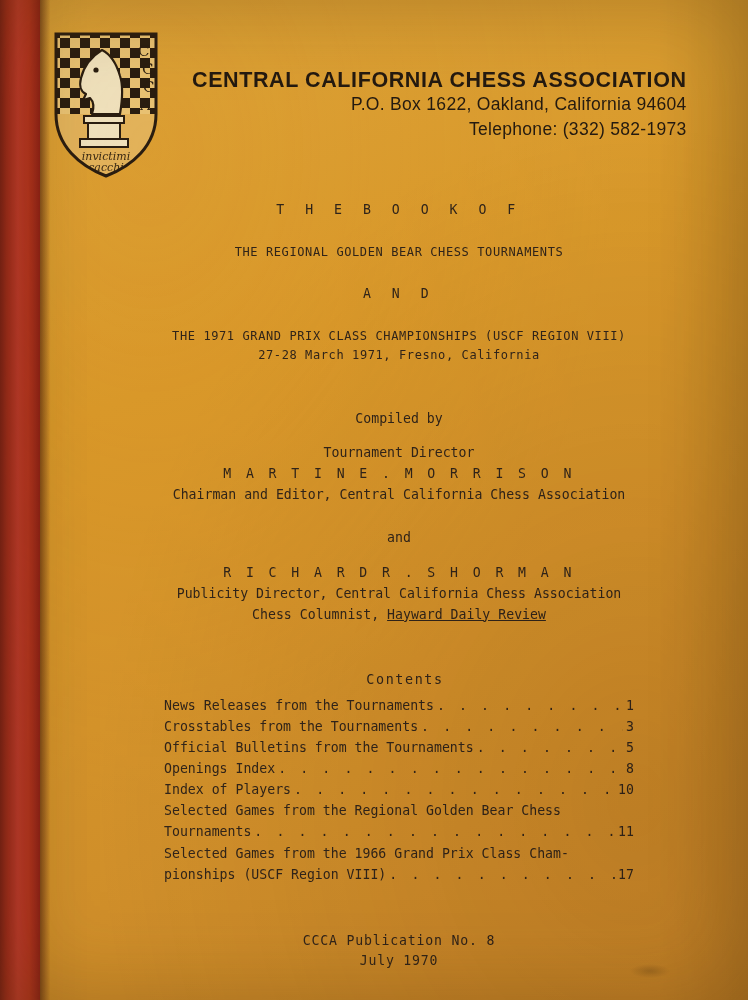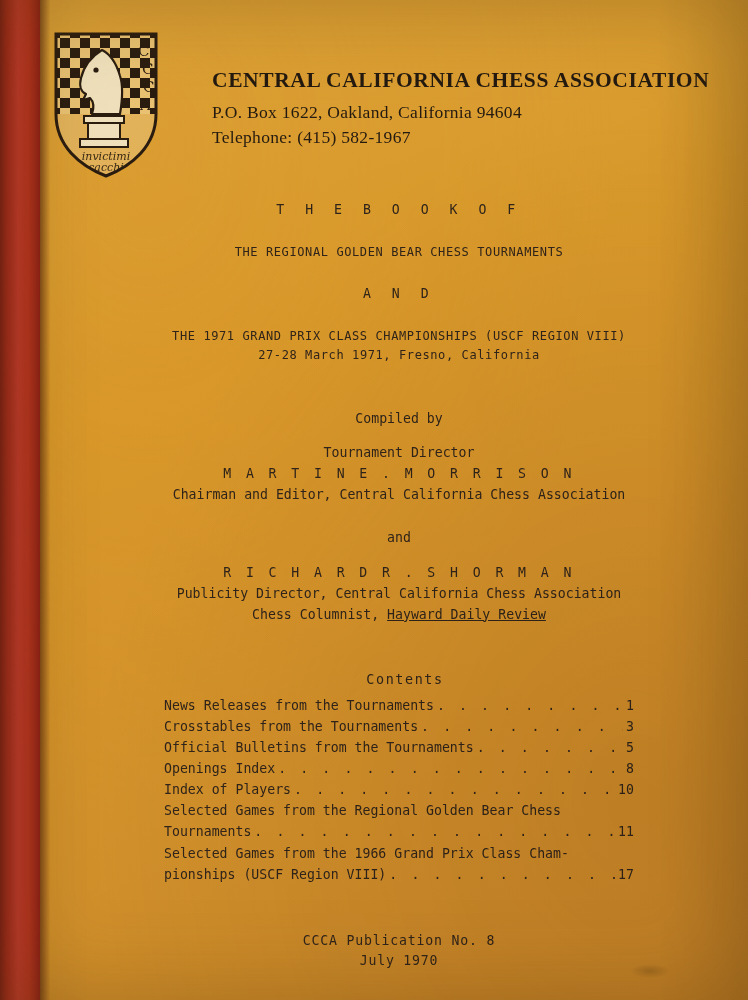--- a/index.html
+++ b/index.html
@@ -71,34 +71,35 @@
   .crest {
     position: absolute;
     left: 0px;
     top: 0px;
     width: 112px;
     height: 152px;
   }
   .crest svg { display: block; }
   .lh-text {
     position: absolute;
-    left: 162px;
+    left: 142px;
     top: 40px;
-    font-family: Liberation Serif, serif;
+    font-family: Liberation Sans, sans-serif;
     color: #241a10;
+    text-align: right;
   }
   .lh-org {
     font-size: 21.5px;
     font-weight: bold;
     letter-spacing: 0.6px;
     white-space: nowrap;
   }
   .lh-addr {
     font-size: 17.5px;
-    margin-top: 9px;
+    margin-top: 1px;
     letter-spacing: 0.3px;
     white-space: nowrap;
   }
   .lh-tel {
     font-size: 17.5px;
     margin-top: 4px;
     letter-spacing: 0.3px;
     white-space: nowrap;
   }
 
@@ -220,21 +221,21 @@
           <text x="88" y="28" font-family="DejaVu Serif, serif" font-size="15" fill="#2a1d10">C</text>
           <text x="92" y="46" font-family="DejaVu Serif, serif" font-size="15" fill="#2a1d10">C</text>
           <text x="93" y="64" font-family="DejaVu Serif, serif" font-size="15" fill="#2a1d10">C</text>
           <text x="90" y="82" font-family="DejaVu Serif, serif" font-size="15" fill="#2a1d10">A</text>
         </svg>
       </div>
 
       <div class="lh-text">
         <div class="lh-org">CENTRAL CALIFORNIA CHESS ASSOCIATION</div>
         <div class="lh-addr">P.O. Box 1622, Oakland, California  94604</div>
-        <div class="lh-tel">Telephone:  (415) 582-1967</div>
+        <div class="lh-tel">Telephone:  (332) 582-1973</div>
       </div>
     </div>
 
     <div class="body">
 
       <p class="blk spaced-wide">T H E   B O O K   O F</p>
       <div class="gap-md"></div>
 
       <p class="blk title-line spaced-mid">THE REGIONAL GOLDEN BEAR CHESS TOURNAMENTS</p>
       <div class="gap-md"></div>

